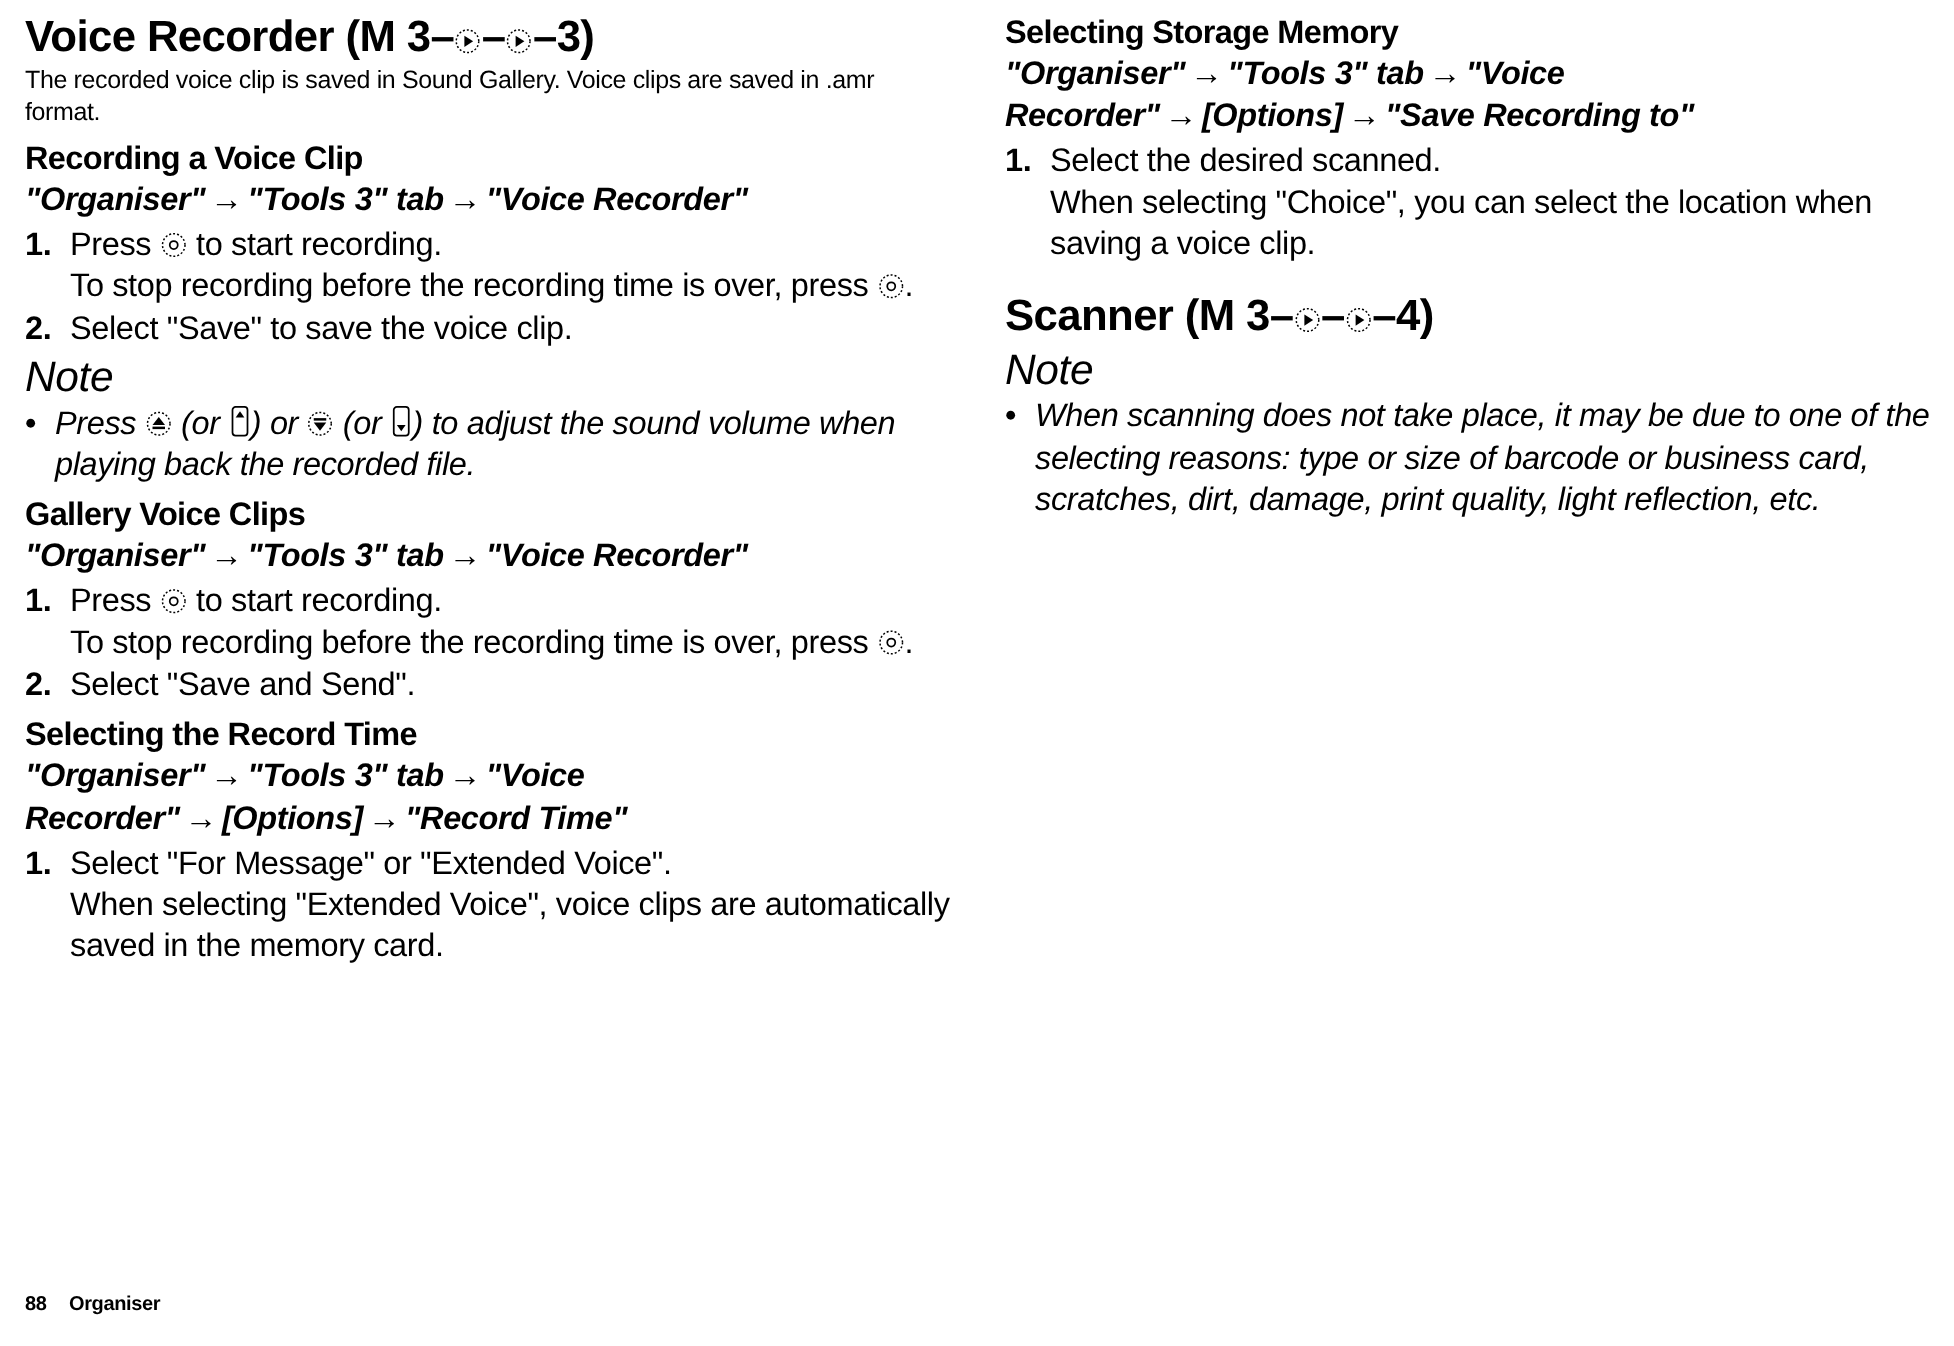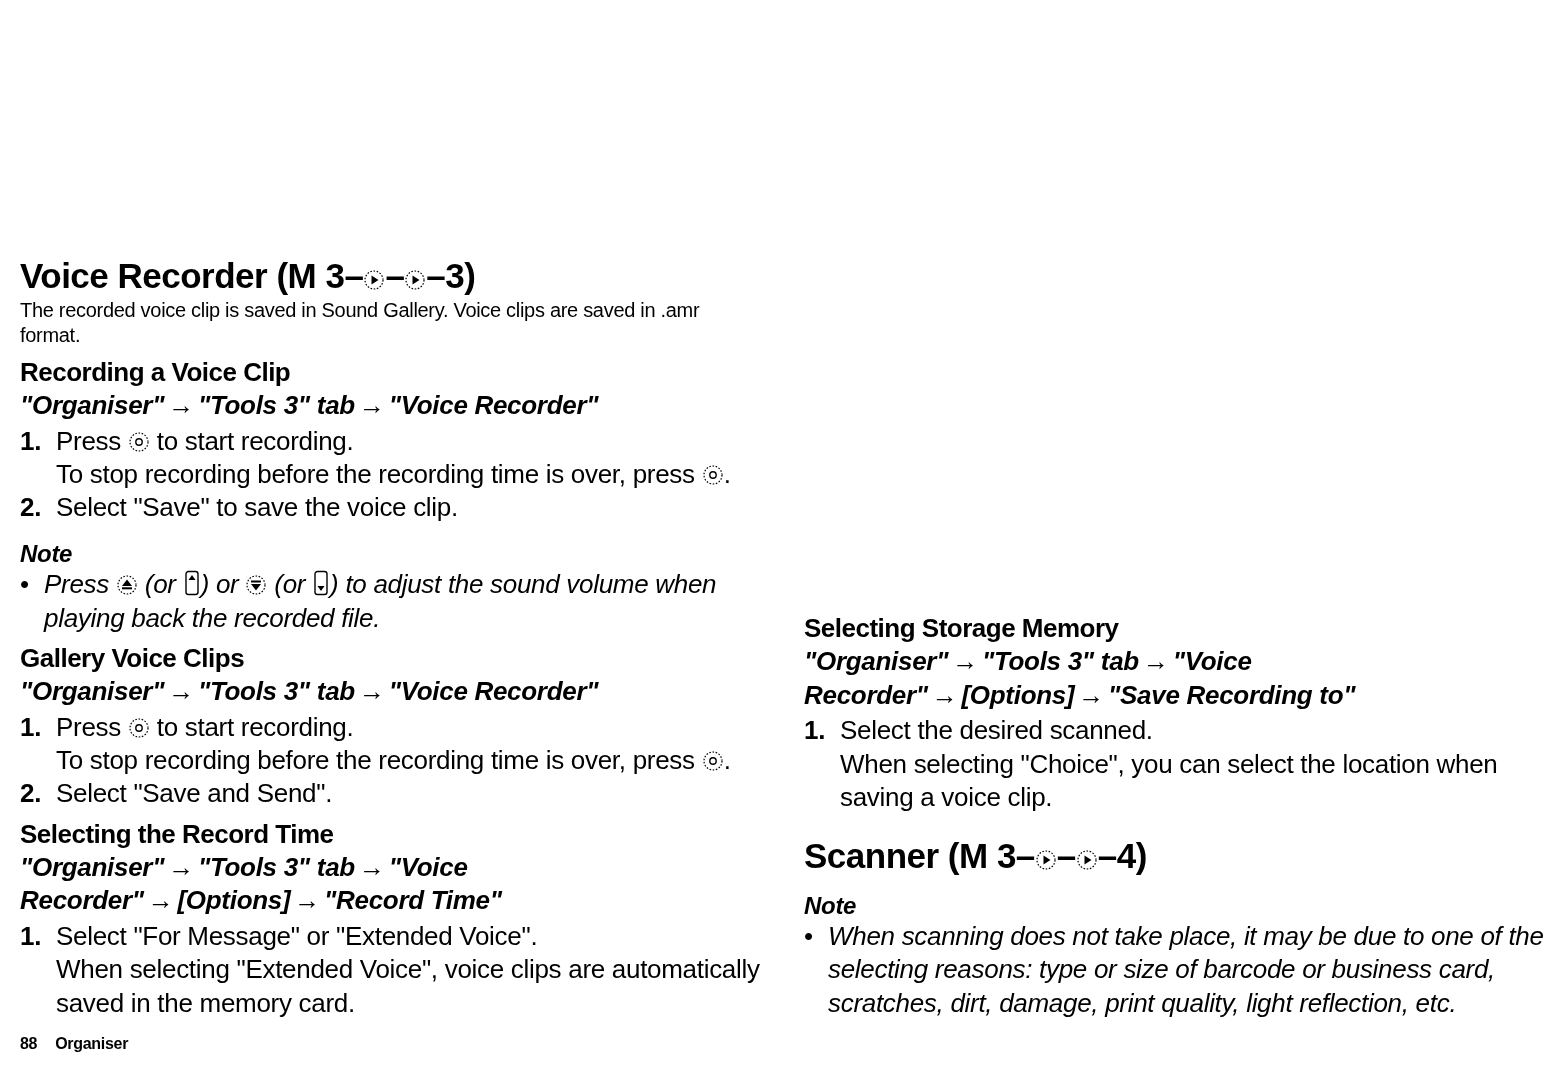--- a/index.html
+++ b/index.html
@@ -7,21 +7,20 @@
       font-family: Arial, Helvetica, sans-serif;
       width: 1563px;
       height: 1077px;
       padding: 10px 15px 10px 20px;
       font-stretch: condensed;
     }
     .columns {
       display: flex;
       gap: 40px;
       height: 1010px;
-      align-items: flex-end;
     }
     .col {
       flex: 1;
       min-width: 0;
     }
     .h1 {
       font-size: 35px;
       font-weight: bold;
       letter-spacing: -0.5px;
       margin-bottom: 2px;
@@ -60,24 +59,24 @@
       font-size: 26px;
       line-height: 1.28;
       letter-spacing: -0.3px;
     }
     .step-num {
       font-weight: bold;
       min-width: 36px;
     }
     .step-body { flex: 1; }
     .note-label {
-      font-size: 24px;
-      font-weight: bold;
+      font-size: 34px;
+      font-weight: normal;
       font-style: italic;
-      margin-top: 16px;
+      margin-top: 4px;
       letter-spacing: -0.3px;
     }
     .bullet-row {
       display: flex;
       font-size: 26px;
       font-style: italic;
       line-height: 1.28;
       letter-spacing: -0.3px;
     }
     .bullet-dot {
@@ -223,21 +222,21 @@
         <span class="step-num">1.</span>
         <span class="step-body">
           <span>Select "For Message" or "Extended Voice".</span><br>
           <span>When selecting "Extended Voice", voice clips are automatically saved in the memory card.</span>
         </span>
       </li>
     </ol>
   </div>
 
   <div class="col">
-    <div class="h2" style="margin-top:16px">Selecting Storage Memory</div>
+    <div class="h2" style="margin-top:0">Selecting Storage Memory</div>
     <div class="nav-path">
       <span>"Organiser"</span><span class="arrow">→</span><span>"Tools 3" tab</span><span class="arrow">→</span><span>"Voice Recorder"</span><span class="arrow">→</span><span>[Options]</span><span class="arrow">→</span><span>"Save Recording to"</span>
     </div>
     <ol class="step-list">
       <li class="step-item">
         <span class="step-num">1.</span>
         <span class="step-body">
           <span>Select the desired scanned.</span><br>
           <span>When selecting "Choice", you can select the location when saving a voice clip.</span>
         </span>

